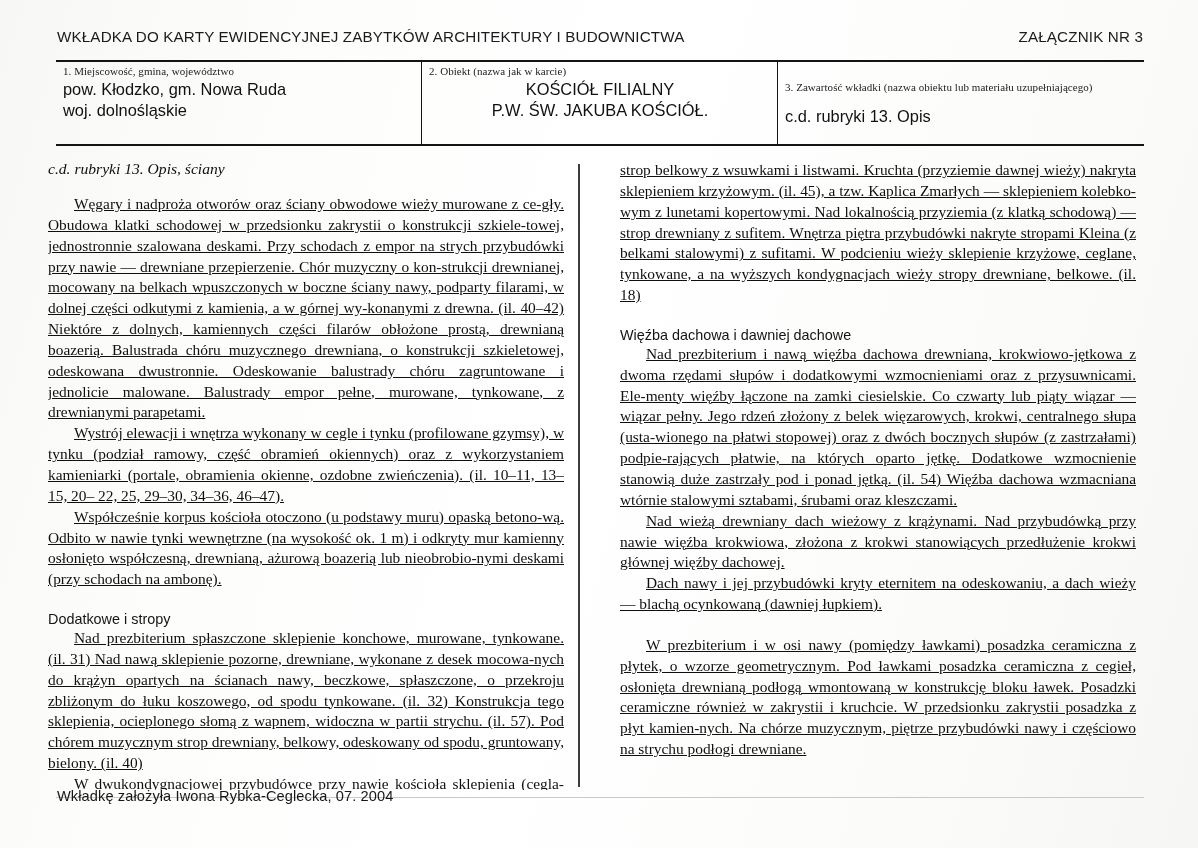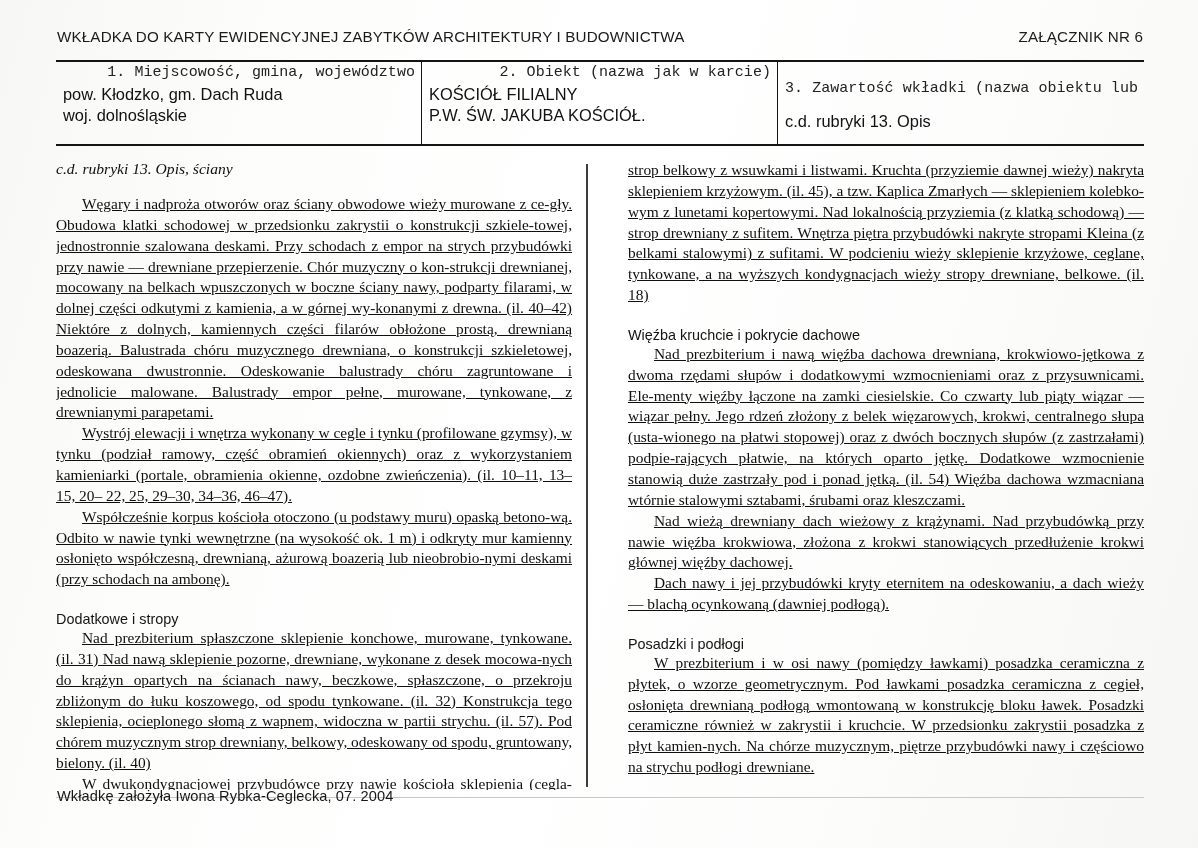--- a/index.html
+++ b/index.html
@@ -55,46 +55,45 @@
     position: relative;
     box-sizing: border-box;
     padding: 3px 6px 0 7px;
     overflow: hidden;
   }
   .hdr-cell.c1 { width: 366px; border-right: 1.6px solid #141414; }
   .hdr-cell.c2 { width: 356px; border-right: 1.6px solid #141414; }
   .hdr-cell.c3 { width: 366px; margin-top: 16px; }
 
   .hdr-label {
-    font-family: Liberation Mono, monospace;
-    font-size: 15px;
+    font-family: Liberation Serif, serif;
+    font-size: 11px;
     color: #222;
     line-height: 1.1;
     letter-spacing: 0.05px;
     white-space: nowrap;
-    text-align: right;
   }
   .hdr-body {
     font-family: "Liberation Sans", sans-serif;
     font-size: 16.4px;
     color: #111;
     line-height: 1.30;
     margin-top: 2px;
   }
   .hdr-body .spaced {
     letter-spacing: 3.4px;
     font-size: 17px;
   }
-  .hdr-body.center { text-align: left; }
+  .hdr-body.center { text-align: center; }
   .hdr-body.center-pad { margin-top: 13px; }
 
   
   .columns {
     position: absolute;
-    left: 56px;
+    left: 48px;
     top: 160px;
     width: 1088px;
     height: 630px;
   }
   .col {
     position: absolute;
     top: 0;
     width: 516px;
     height: 630px;
     overflow: hidden;
@@ -162,29 +161,29 @@
     white-space: nowrap;
   }
 </style>
 </head>
 <body>
 
 <div class="page">
 
   <div class="title-row">
     <span>WKŁADKA DO KARTY EWIDENCYJNEJ ZABYTKÓW ARCHITEKTURY I BUDOWNICTWA</span>
-    <span>ZAŁĄCZNIK NR 6</span>
+    <span>ZAŁĄCZNIK NR 3</span>
   </div>
 
   <div class="hdr-table">
 
     <div class="hdr-cell c1">
       <div class="hdr-label">1. Miejscowość, gmina, województwo</div>
       <div class="hdr-body">
-        <div>pow. Kłodzko, gm. Dach Ruda</div>
+        <div>pow. Kłodzko, gm. Nowa Ruda</div>
         <div>woj. dolnośląskie</div>
       </div>
     </div>
 
     <div class="hdr-cell c2">
       <div class="hdr-label">2. Obiekt (nazwa jak w karcie)</div>
       <div class="hdr-body center">
         <div>KOŚCIÓŁ FILIALNY</div>
         <div>P.W. ŚW. JAKUBA KOŚCIÓŁ.</div>
       </div>
@@ -208,26 +207,25 @@
       <p class="para">Współcześnie korpus kościoła otoczono (u podstawy muru) opaską betono-wą. Odbito w nawie tynki wewnętrzne (na wysokość ok. 1 m) i odkryty mur kamienny osłonięto współczesną, drewnianą, ażurową boazerią lub nieobrobio-nymi deskami (przy schodach na ambonę).</p>
       <div class="gap-md"></div>
       <h2 class="sec">Dodatkowe i stropy</h2>
       <p class="para">Nad prezbiterium spłaszczone sklepienie konchowe, murowane, tynkowane. (il. 31) Nad nawą sklepienie pozorne, drewniane, wykonane z desek mocowa-nych do krążyn opartych na ścianach nawy, beczkowe, spłaszczone, o przekroju zbliżonym do łuku koszowego, od spodu tynkowane. (il. 32) Konstrukcja tego sklepienia, ocieplonego słomą z wapnem, widoczna w partii strychu. (il. 57). Pod chórem muzycznym strop drewniany, belkowy, odeskowany od spodu, gruntowany, bielony. (il. 40)</p>
       <p class="para">W dwukondygnacjowej przybudówce przy nawie kościoła sklepienia (cegla-ne, tynkowane) i stropy (drewniane oraz Kleina). W zakrystii sklepienie zwier-ciadlane z wysokimi fasetami. (il. 49). Nad przedsionkiem zakrystii drewniany</p>
     </div>
 
     <div class="col right">
       <p class="para noindent">strop belkowy z wsuwkami i listwami. Kruchta (przyziemie dawnej wieży) nakryta sklepieniem krzyżowym. (il. 45), a tzw. Kaplica Zmarłych — sklepieniem kolebko-wym z lunetami kopertowymi. Nad lokalnością przyziemia (z klatką schodową) — strop drewniany z sufitem. Wnętrza piętra przybudówki nakryte stropami Kleina (z belkami stalowymi) z sufitami. W podcieniu wieży sklepienie krzyżowe, ceglane, tynkowane, a na wyższych kondygnacjach wieży stropy drewniane, belkowe. (il. 18)</p>
       <div class="gap-md"></div>
-      <h2 class="sec">Więźba kruchcie i pokrycie dachowe</h2>
+      <h2 class="sec">Więźba dachowa i dawniej dachowe</h2>
       <p class="para">Nad prezbiterium i nawą więźba dachowa drewniana, krokwiowo-jętkowa z dwoma rzędami słupów i dodatkowymi wzmocnieniami oraz z przysuwnicami. Ele-menty więźby łączone na zamki ciesielskie. Co czwarty lub piąty wiązar — wiązar pełny. Jego rdzeń złożony z belek więzarowych, krokwi, centralnego słupa (usta-wionego na płatwi stopowej) oraz z dwóch bocznych słupów (z zastrzałami) podpie-rających płatwie, na których oparto jętkę. Dodatkowe wzmocnienie stanowią duże zastrzały pod i ponad jętką. (il. 54) Więźba dachowa wzmacniana wtórnie stalowymi sztabami, śrubami oraz kleszczami.</p>
       <p class="para">Nad wieżą drewniany dach wieżowy z krążynami. Nad przybudówką przy nawie więźba krokwiowa, złożona z krokwi stanowiących przedłużenie krokwi głównej więźby dachowej.</p>
-      <p class="para">Dach nawy i jej przybudówki kryty eternitem na odeskowaniu, a dach wieży — blachą ocynkowaną (dawniej podłogą).</p>
+      <p class="para">Dach nawy i jej przybudówki kryty eternitem na odeskowaniu, a dach wieży — blachą ocynkowaną (dawniej łupkiem).</p>
       <div class="gap-md"></div>
-      <h2 class="sec">Posadzki i podłogi</h2>
       <p class="para">W prezbiterium i w osi nawy (pomiędzy ławkami) posadzka ceramiczna z płytek, o wzorze geometrycznym. Pod ławkami posadzka ceramiczna z cegieł, osłonięta drewnianą podłogą wmontowaną w konstrukcję bloku ławek. Posadzki ceramiczne również w zakrystii i kruchcie. W przedsionku zakrystii posadzka z płyt kamien-nych. Na chórze muzycznym, piętrze przybudówki nawy i częściowo na strychu podłogi drewniane.</p>
     </div>
 
   </div>
 
   <div class="footer-rule"></div>
   <div class="footer">Wkładkę założyła Iwona Rybka-Ceglecka, 07. 2004</div>
 
 </div>
 

